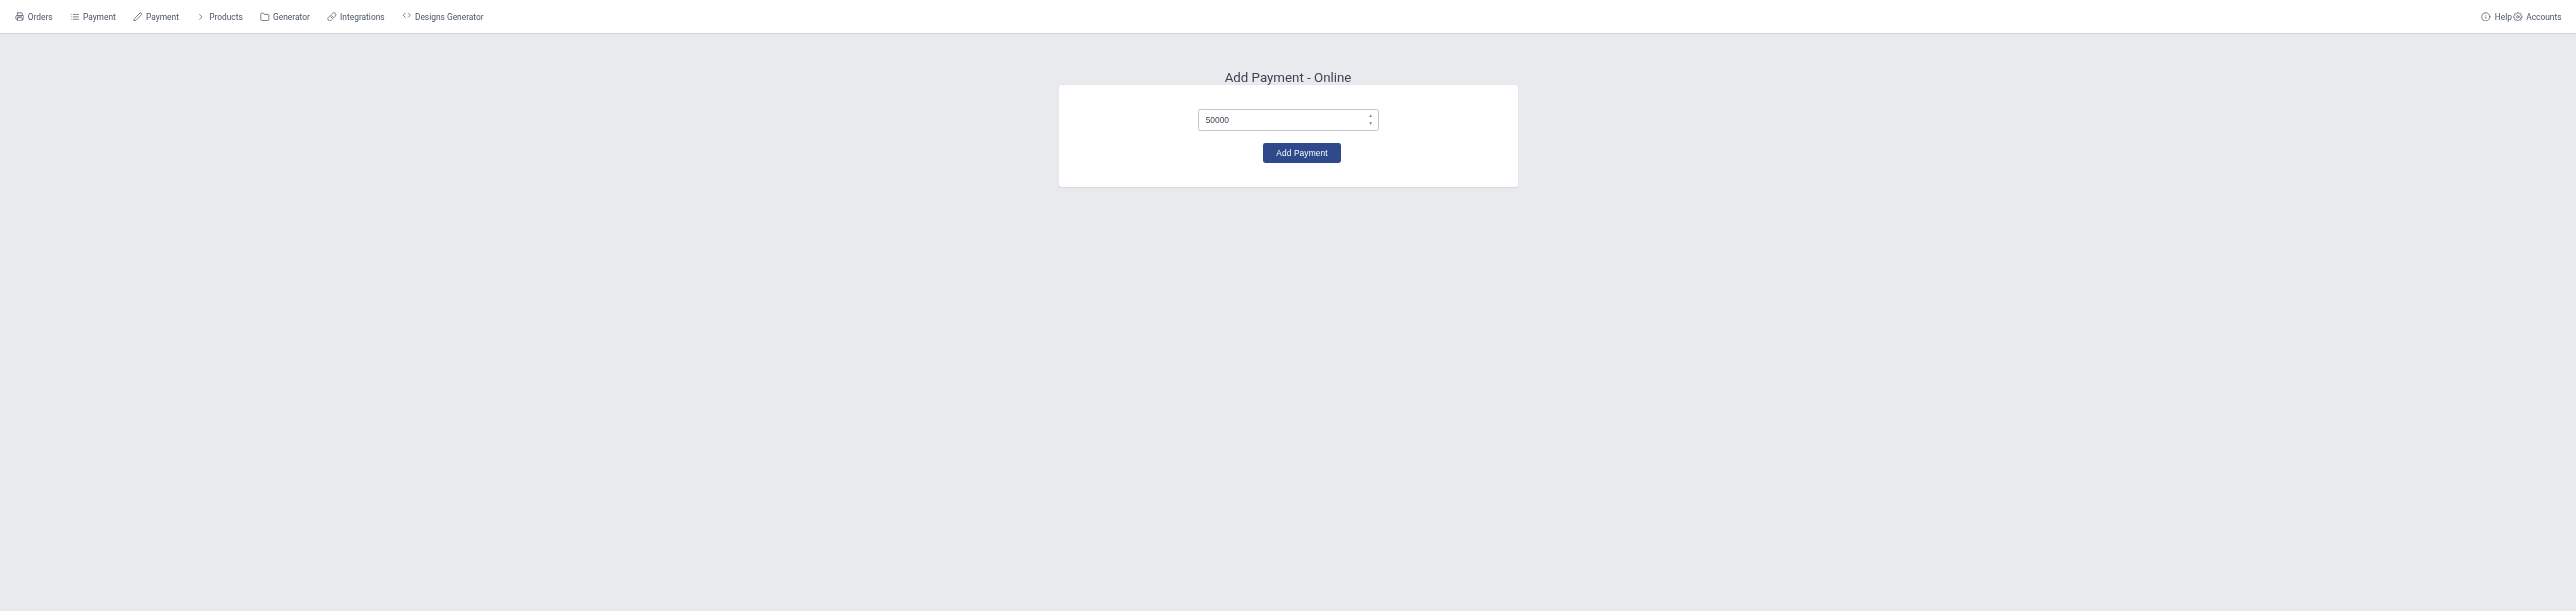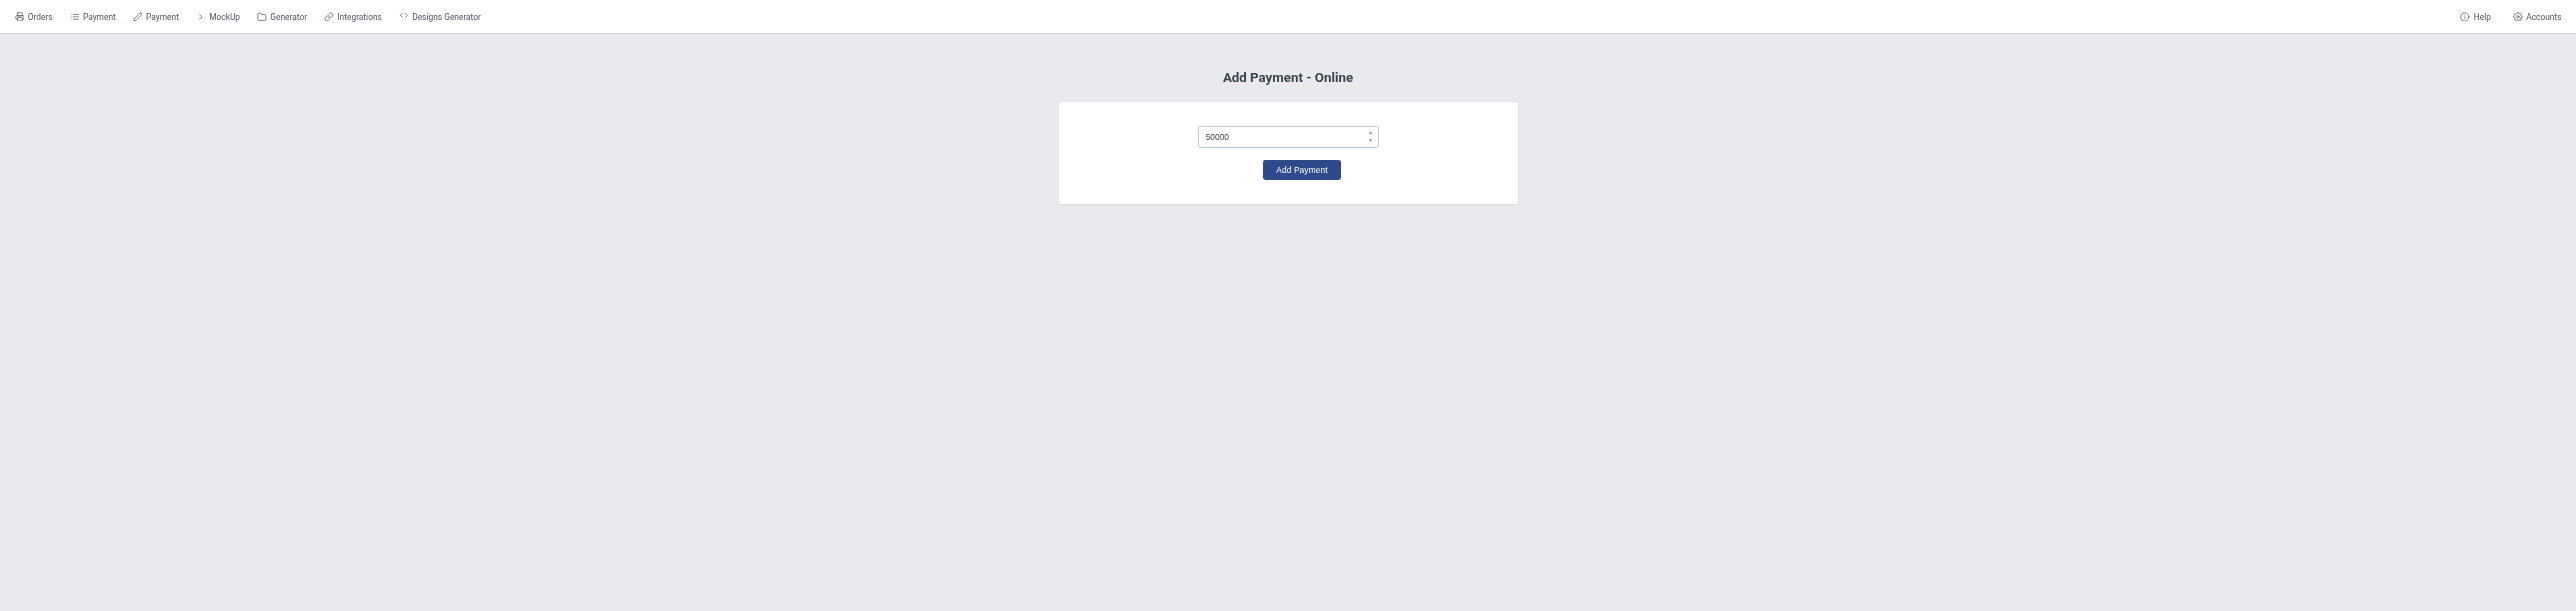--- a/index.html
+++ b/index.html
@@ -27,21 +27,21 @@
 
     .nav-left {
       display: flex;
       align-items: center;
       gap: 17px;
     }
 
     .nav-right {
       display: flex;
       align-items: center;
-      gap: 22px;
+      gap: 1px;
     }
 
     .nav-item {
       display: flex;
       align-items: center;
       gap: 3.6px;
       color: #4a5568;
       font-size: 8.4px;
       cursor: pointer;
       text-decoration: none;
@@ -67,23 +67,22 @@
     }
 
     .page-container {
       width: 100%;
       max-width: 459px;
     }
 
     .page-title {
       text-align: center;
       font-size: 13.3px;
-      font-weight: 700;
+      font-weight: 400;
       color: #3d4451;
-      margin-bottom: 17px;
     }
 
     .card {
       background: #ffffff;
       border-radius: 2.4px;
       padding: 24px 36px;
       box-shadow: 0 0.6px 1.8px rgba(0,0,0,0.08);
       display: flex;
       flex-direction: column;
       align-items: center;
@@ -194,21 +193,21 @@
       </span>
       <span>Payment</span>
     </a>
 
     <a class="nav-item" href="#">
       <span class="nav-icon">
         <svg viewBox="0 0 24 24">
             <polyline points="9 18 15 12 9 6"></polyline>
           </svg>
       </span>
-      <span>MockUp</span>
+      <span>Products</span>
     </a>
 
     <a class="nav-item" href="#">
       <span class="nav-icon">
         <svg viewBox="0 0 24 24">
             <path d="M22 19a2 2 0 01-2 2H4a2 2 0 01-2-2V5a2 2 0 012-2h5l2 3h9a2 2 0 012 2z"></path>
           </svg>
       </span>
       <span>Generator</span>
     </a>

